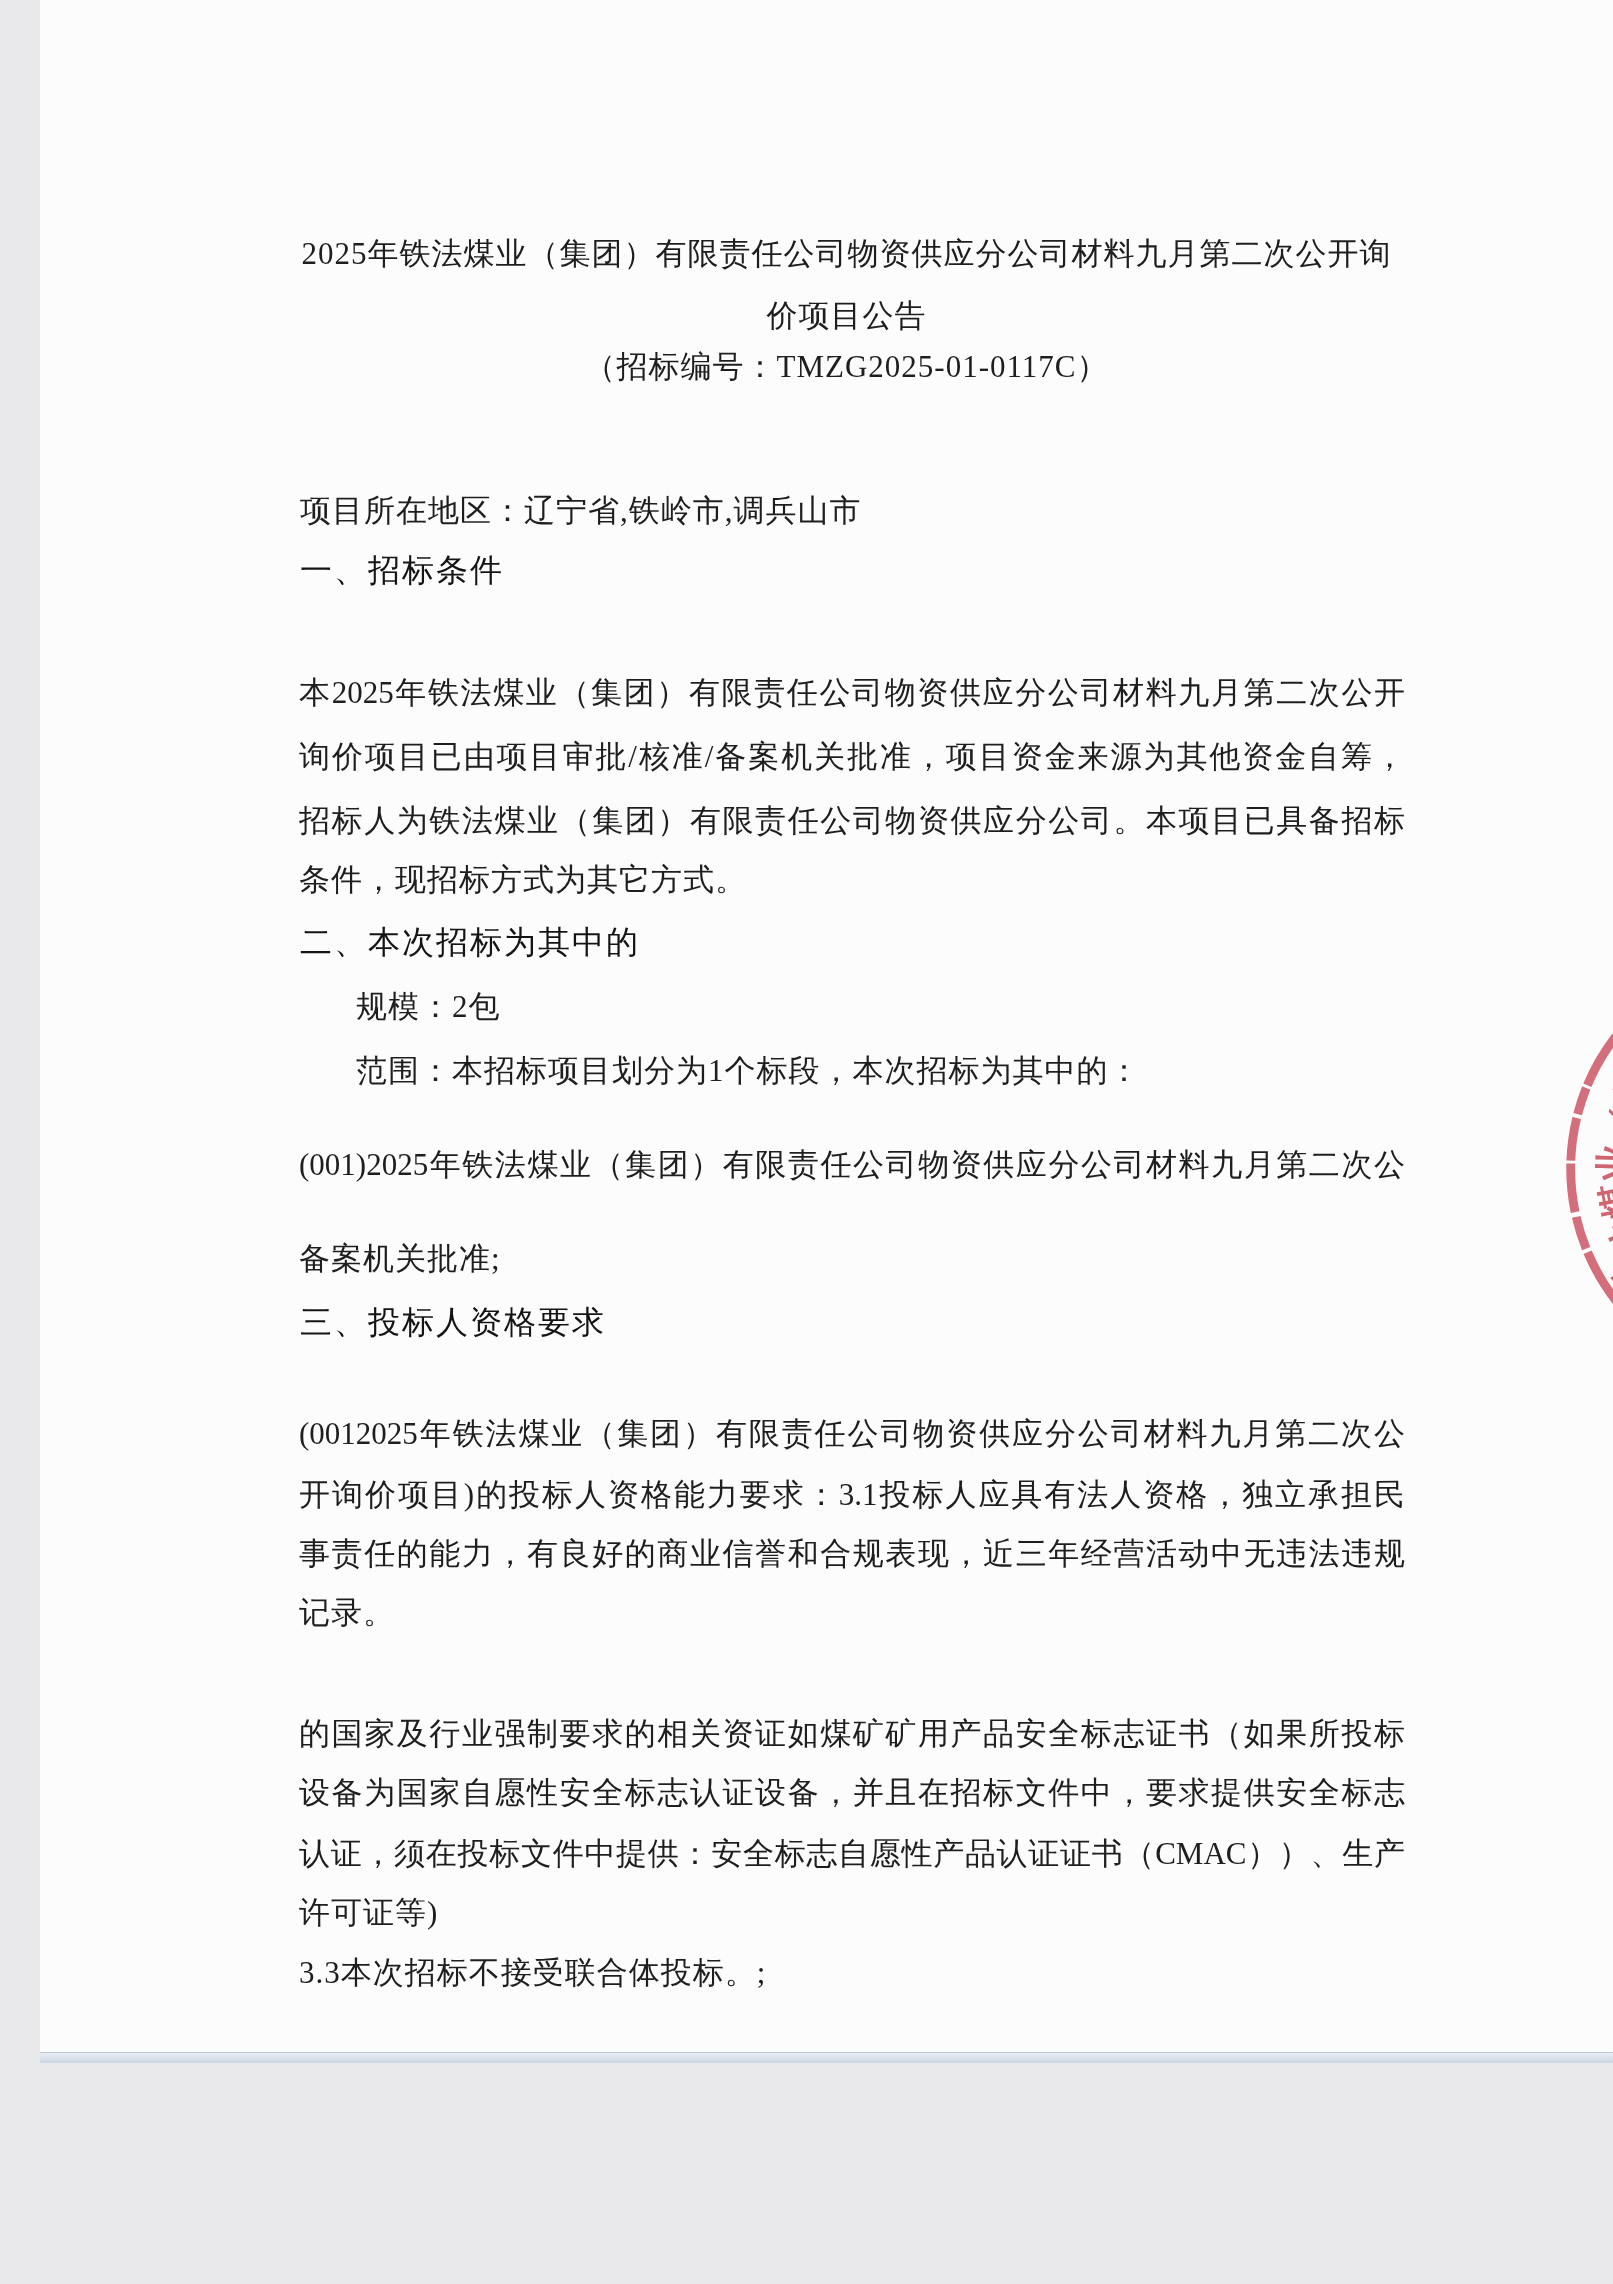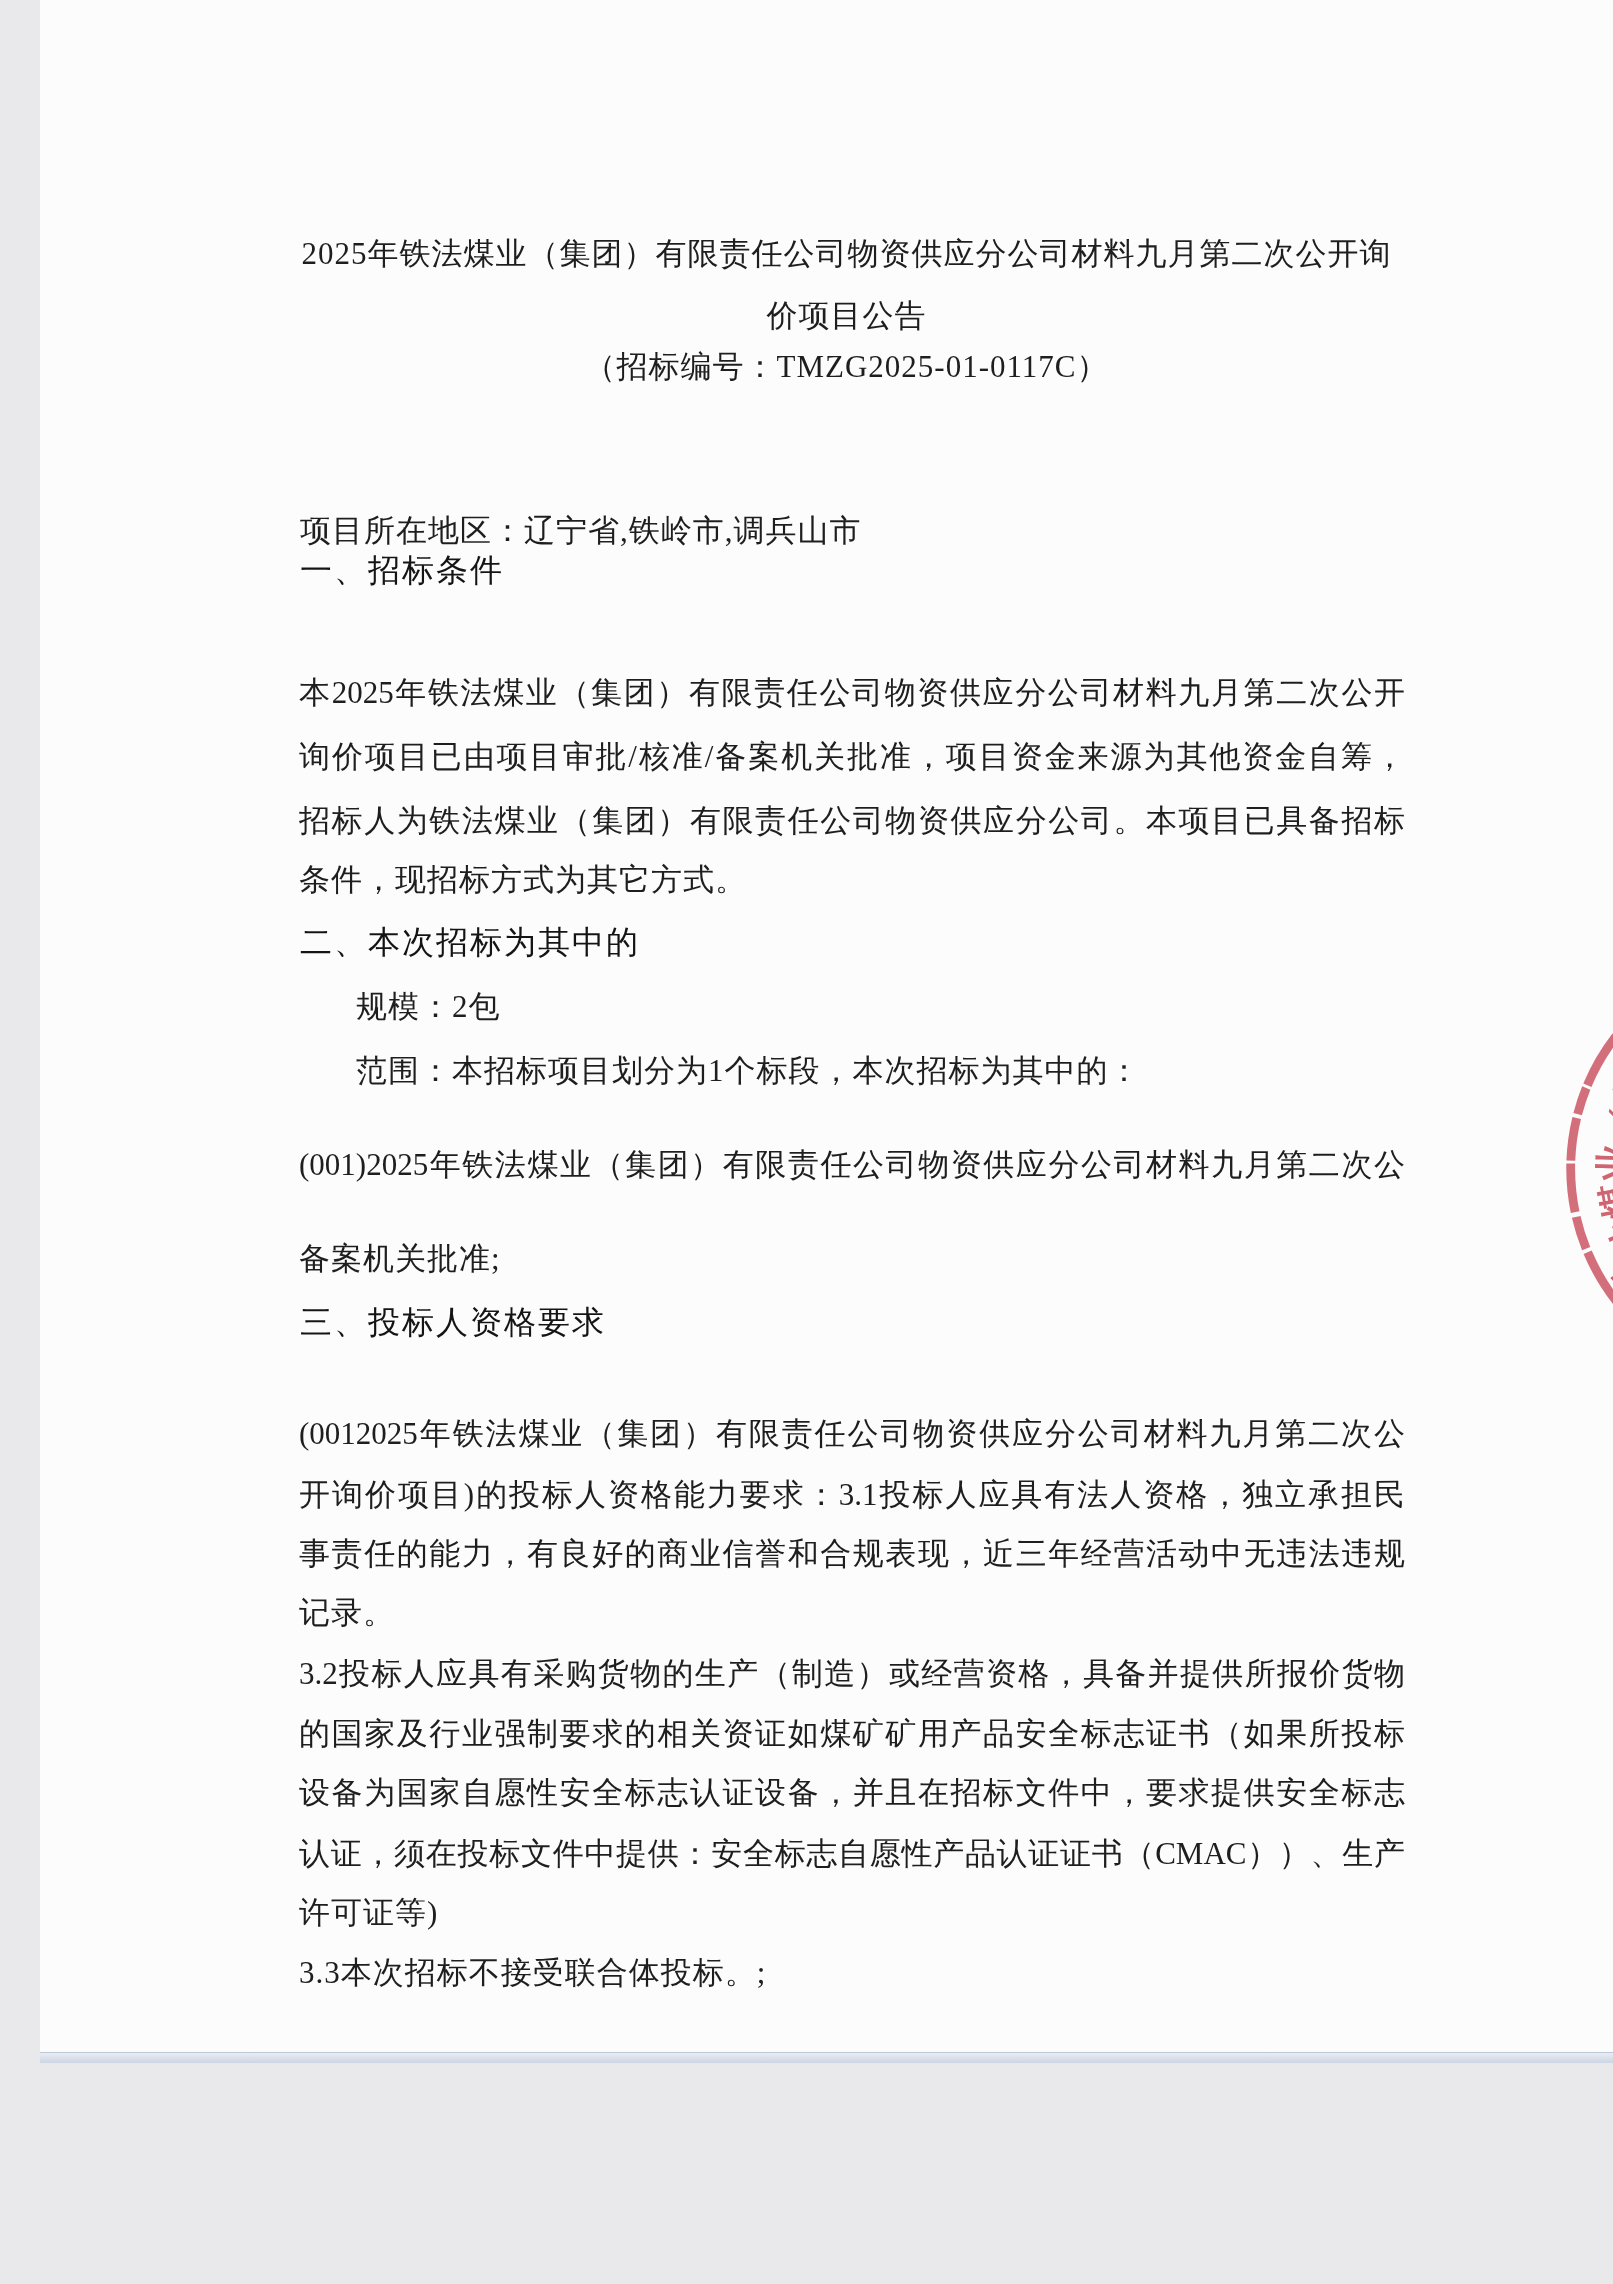--- a/index.html
+++ b/index.html
@@ -69,41 +69,40 @@
 </style>
 </head>
 <body>
 
 <div id="page">
 
   <div class="ln center" style="top:231px">2025年铁法煤业（集团）有限责任公司物资供应分公司材料九月第二次公开询</div>
   <div class="ln center" style="top:293px">价项目公告</div>
   <div class="ln center" style="top:344px">（招标编号：TMZG2025-01-0117C）</div>
 
-  <div class="ln" style="left:260px;top:508px">项目所在地区：辽宁省,铁岭市,调兵山市</div>
+  <div class="ln" style="left:260px;top:488px">项目所在地区：辽宁省,铁岭市,调兵山市</div>
 
   <div class="ln head" style="left:260px;top:548px">一、招标条件</div>
   <div class="ln just" style="left:259px;top:670px">本2025年铁法煤业（集团）有限责任公司物资供应分公司材料九月第二次公开</div>
   <div class="ln just" style="left:259px;top:734px">询价项目已由项目审批/核准/备案机关批准，项目资金来源为其他资金自筹，</div>
   <div class="ln" style="left:259px;top:857px">条件，现招标方式为其它方式。</div>
   <div class="ln just" style="left:259px;top:798px">招标人为铁法煤业（集团）有限责任公司物资供应分公司。本项目已具备招标</div>
 
   <div class="ln head" style="left:260px;top:920px">二、本次招标为其中的</div>
   <div class="ln" style="left:316px;top:984px">规模：2包</div>
   <div class="ln" style="left:316px;top:1048px">范围：本招标项目划分为1个标段，本次招标为其中的：</div>
   <div class="ln just" style="left:259px;top:1142px">(001)2025年铁法煤业（集团）有限责任公司物资供应分公司材料九月第二次公</div>
   <div class="ln" style="left:259px;top:1236px">备案机关批准;</div>
 
   <div class="ln head" style="left:260px;top:1300px">三、投标人资格要求</div>
   <div class="ln just" style="left:259px;top:1411px">(0012025年铁法煤业（集团）有限责任公司物资供应分公司材料九月第二次公</div>
   <div class="ln just" style="left:259px;top:1472px">开询价项目)的投标人资格能力要求：3.1投标人应具有法人资格，独立承担民</div>
   <div class="ln just" style="left:259px;top:1531px">事责任的能力，有良好的商业信誉和合规表现，近三年经营活动中无违法违规</div>
   <div class="ln" style="left:259px;top:1590px">记录。</div>
 
-  <div class="ln just" style="left:259px;top:1651px">3.2投标人应具有采购货物的生产（制造）或经营资格，具备并提供所报价货物</div>
   <div class="ln just" style="left:259px;top:1711px">的国家及行业强制要求的相关资证如煤矿矿用产品安全标志证书（如果所投标</div>
   <div class="ln just" style="left:259px;top:1831px">认证，须在投标文件中提供：安全标志自愿性产品认证证书（CMAC））、生产</div>
   <div class="ln just" style="left:259px;top:1770px">设备为国家自愿性安全标志认证设备，并且在招标文件中，要求提供安全标志</div>
   <div class="ln" style="left:259px;top:1890px">许可证等)</div>
 
   <div class="ln" style="left:259px;top:1950px">3.3本次招标不接受联合体投标。;</div>
 
   <svg id="seal-svg" width="1613" height="2285" viewBox="0 0 1646 2331">
     <circle id="seal-ring" cx="1782" cy="1192" r="220" fill="none" stroke="#c4404f" stroke-width="9" opacity="0.75" stroke-dasharray="44 4 28 3 58 4 34 5 50 3"></circle>
     <g id="seal-text">

